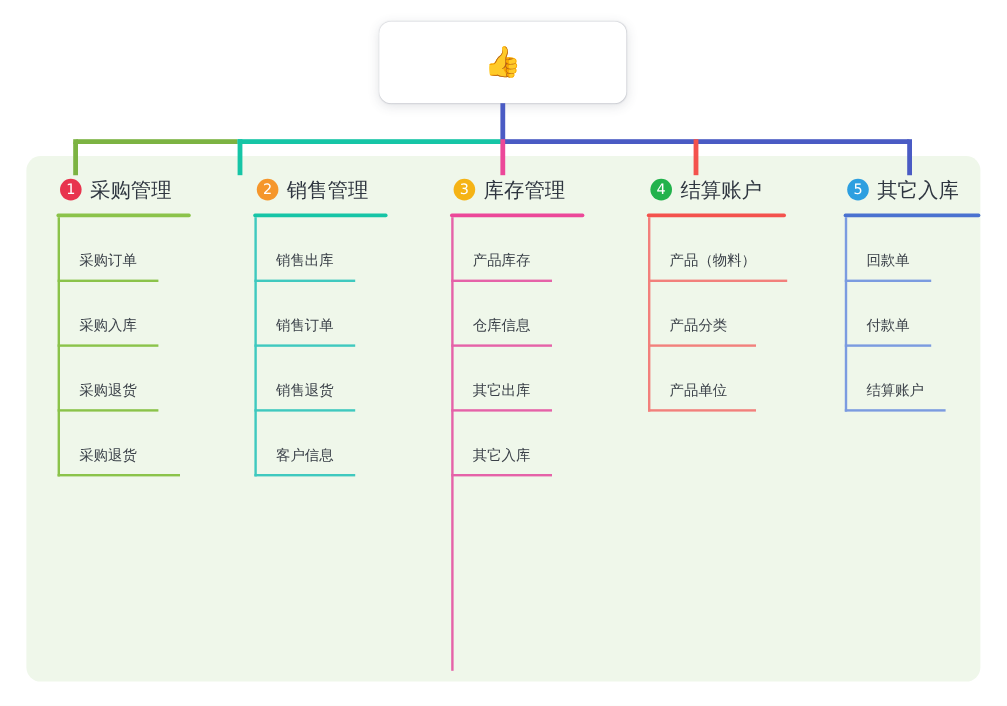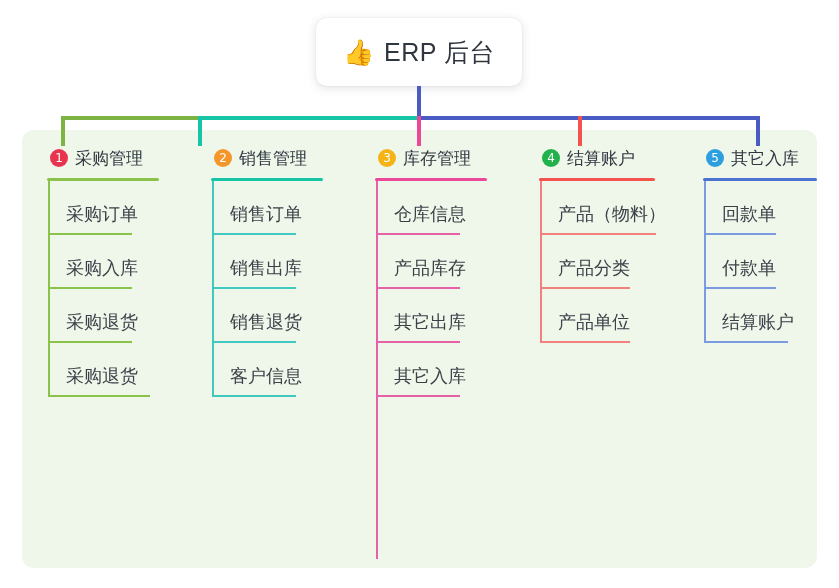--- a/index.html
+++ b/index.html
@@ -131,39 +131,38 @@
   }
   .item {
     position: relative;
     height: 54px;
     box-sizing: border-box;
   }
   .item-label {
     position: absolute;
     left: 30px;
     bottom: 9px;
-    font-size: 18px;
+    font-size: 12px;
     color: #3b4149;
     white-space: nowrap;
   }
   .item-rule {
     position: absolute;
     left: 12px;
     bottom: 0;
     height: 2px;
   }
 </style>
 </head>
 <body>
 
 <div id="panel"></div>
 
 <div id="root-card">
   <span id="root-emoji">👍</span>
-  <span id="root-title">ERP 后台</span>
 </div>
 
 <div class="trunk" style="left:417px; top:86px; height:32px;"></div>
 
 <div class="bus-seg" style="left:61px; top:116px; width:137px; background:#7cb342;"></div>
 <div class="bus-seg" style="left:198px; top:116px; width:221px; background:#16c5a6;"></div>
 <div class="bus-seg" style="left:419px; top:116px; width:341px; background:#4a5bc4;"></div>
 
 <div class="bus-cap bus-cap-round-l" style="left:61px; top:116px; height:30px; background:#7cb342;"></div>
 
@@ -201,25 +200,25 @@
     </div>
     <div class="column" style="left: 200px; width: 150px;">
       <div class="col-head">
         <span class="badge" style="background: rgb(245, 150, 43);">2</span>
         <span class="col-title">销售管理</span>
       </div>
       <div class="col-rule" style="width: 112px; background: rgb(22, 197, 166); margin-left: 11px;"></div>
       <div class="items">
         <div class="spine" style="background: rgb(63, 201, 191); height: 216px;"></div>
         <div class="item">
+          <span class="item-label">销售出库</span>
+          <div class="item-rule" style="width: 84px; background: rgb(63, 201, 191);"></div>
+        </div>
+        <div class="item">
           <span class="item-label">销售订单</span>
-          <div class="item-rule" style="width: 84px; background: rgb(63, 201, 191);"></div>
-        </div>
-        <div class="item">
-          <span class="item-label">销售出库</span>
           <div class="item-rule" style="width: 84px; background: rgb(63, 201, 191);"></div>
         </div>
         <div class="item">
           <span class="item-label">销售退货</span>
           <div class="item-rule" style="width: 84px; background: rgb(63, 201, 191);"></div>
         </div>
         <div class="item">
           <span class="item-label">客户信息</span>
           <div class="item-rule" style="width: 84px; background: rgb(63, 201, 191);"></div>
         </div>
@@ -227,25 +226,25 @@
     </div>
     <div class="column" style="left: 364px; width: 150px;">
       <div class="col-head">
         <span class="badge" style="background: rgb(245, 179, 21);">3</span>
         <span class="col-title">库存管理</span>
       </div>
       <div class="col-rule" style="width: 112px; background: rgb(236, 72, 153); margin-left: 11px;"></div>
       <div class="items">
         <div class="spine" style="background: rgb(229, 98, 168); height: 378px;"></div>
         <div class="item">
+          <span class="item-label">产品库存</span>
+          <div class="item-rule" style="width: 84px; background: rgb(229, 98, 168);"></div>
+        </div>
+        <div class="item">
           <span class="item-label">仓库信息</span>
-          <div class="item-rule" style="width: 84px; background: rgb(229, 98, 168);"></div>
-        </div>
-        <div class="item">
-          <span class="item-label">产品库存</span>
           <div class="item-rule" style="width: 84px; background: rgb(229, 98, 168);"></div>
         </div>
         <div class="item">
           <span class="item-label">其它出库</span>
           <div class="item-rule" style="width: 84px; background: rgb(229, 98, 168);"></div>
         </div>
         <div class="item">
           <span class="item-label">其它入库</span>
           <div class="item-rule" style="width: 84px; background: rgb(229, 98, 168);"></div>
         </div>

